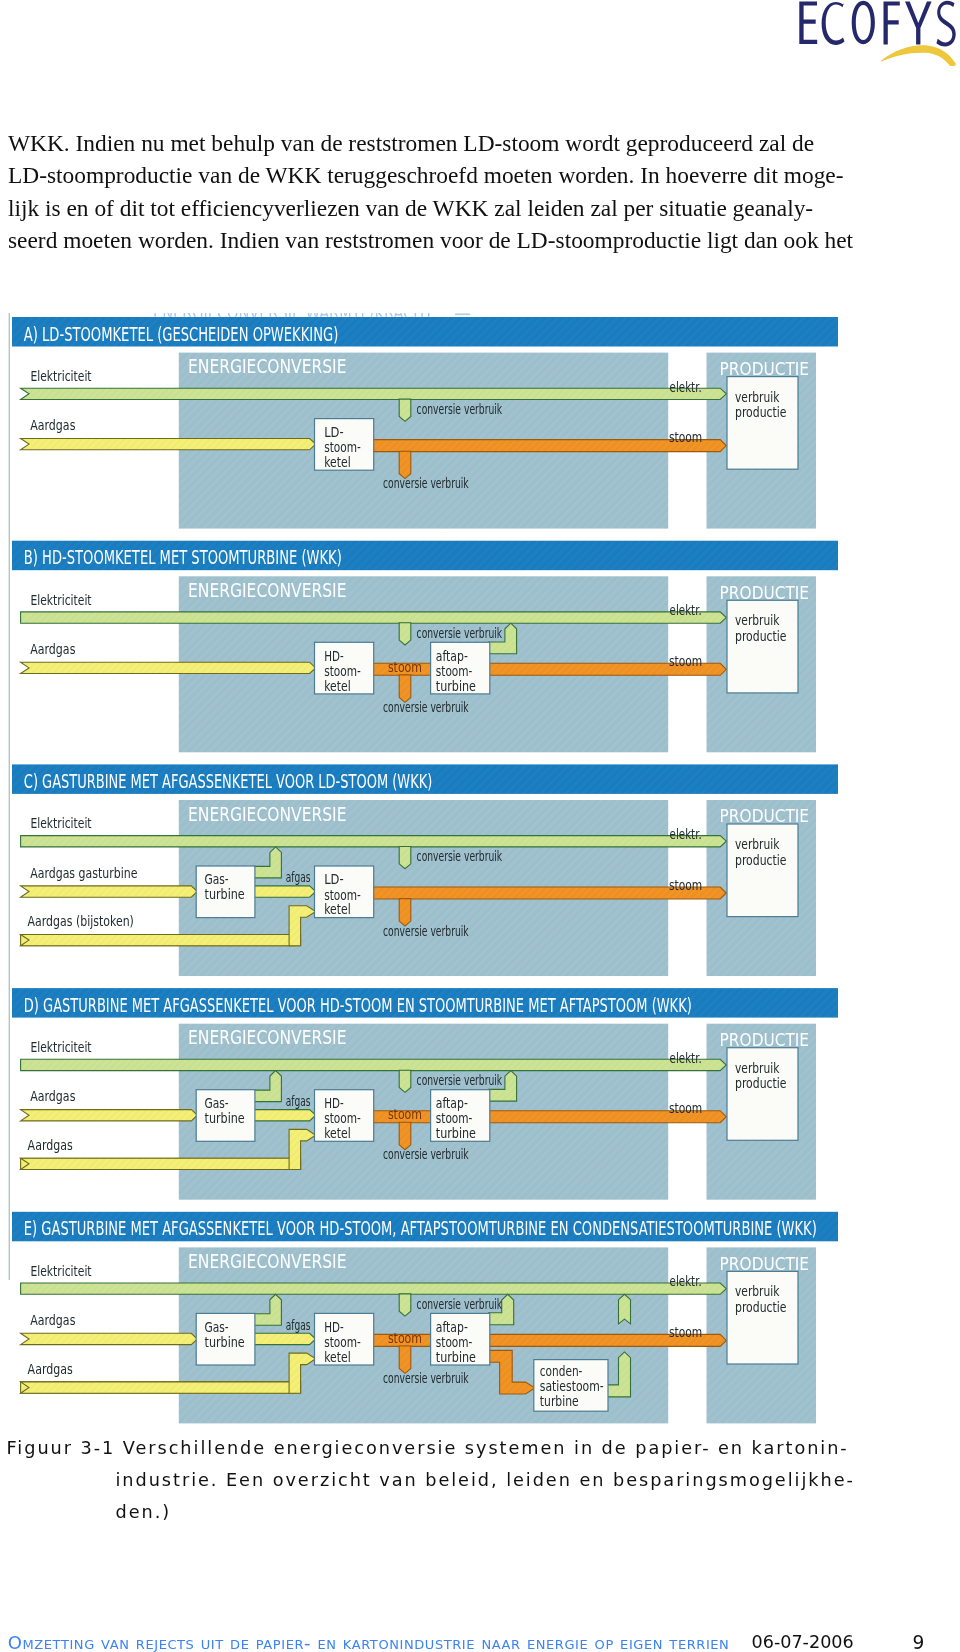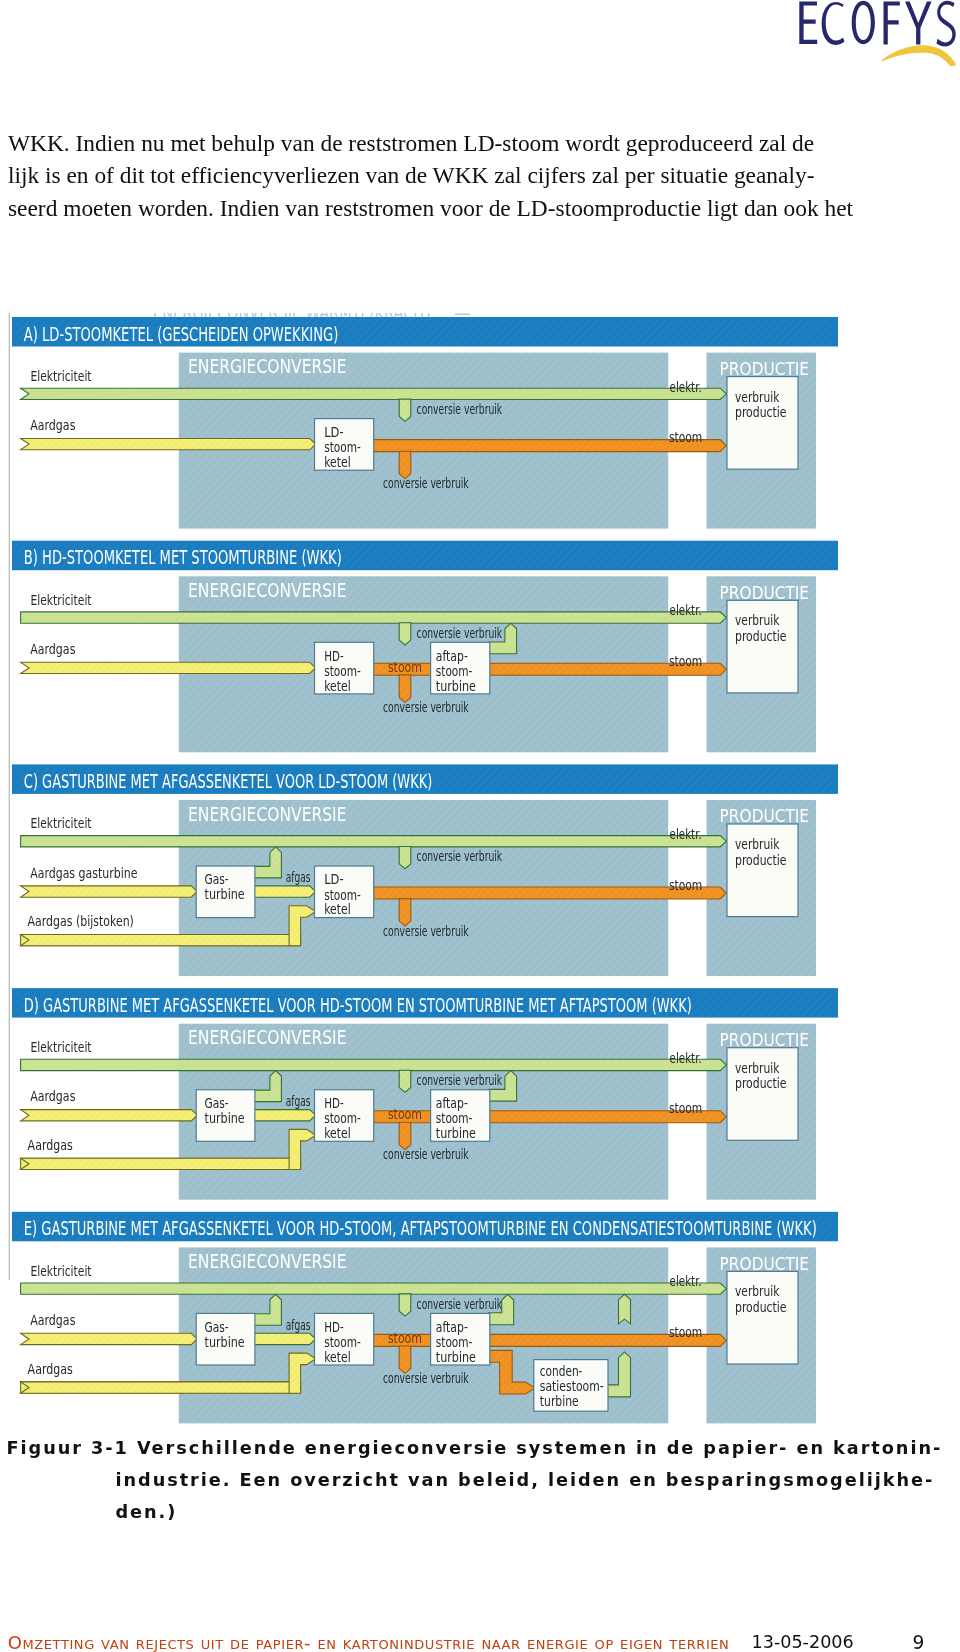--- a/index.html
+++ b/index.html
@@ -12,27 +12,27 @@
   
   #para{position:absolute;left:8px;top:127px;width:880px;
         font-size:23.4px;color:#101010;}
   #para .pl{line-height:32.35px;white-space:nowrap;}
   
   #figure{position:absolute;left:0px;top:0px;width:960px;height:1652px;}
   #figure svg{display:block;}
   
   #caption{position:absolute;left:6.5px;top:1432px;width:880px;
            font-family:"DejaVu Sans",sans-serif;font-size:17.7px;line-height:32.2px;
-           letter-spacing:1.95px;color:#111;white-space:nowrap;font-weight:bold;}
+           letter-spacing:1.95px;color:#111;white-space:nowrap;}
   #caption span{display:block;}
   #caption .ind{padding-left:109px;}
   
   #footer{position:absolute;left:0px;top:1632px;width:960px;height:26px;
           font-family:"DejaVu Sans",sans-serif;}
-  #footer .ftxt{position:absolute;left:7.8px;top:0;font-size:18px;color:#c2410c;
+  #footer .ftxt{position:absolute;left:7.8px;top:0;font-size:18px;color:#3b82f6;
                 font-variant:small-caps;letter-spacing:0.58px;white-space:nowrap;}
   #footer .fdate{position:absolute;left:751.5px;top:0px;font-size:17.6px;color:#101010;white-space:nowrap;}
   #footer .fpage{position:absolute;left:912.5px;top:0px;font-size:18.6px;color:#101010;}
 </style>
 </head>
 <body>
 
 <div class="page">
 
   <div id="logo">
@@ -44,21 +44,22 @@
         <path d="M88.5 1.4 h16.3 v4.2 h-12.0 v14.6 h10.9 v4.3 h-10.9 v19.9 h-4.3 z"></path>
         <path d="M110.0 1.4 h4.7 l8.6 21.7 l8.6-21.7 h4.7 l-11.2 26.7 v16.3 h-4.3 v-16.3 z"></path>
         <path d="M159.6 2.7 l-1.3 4.3 c-2.2-1.7 -4.3-2.5 -6.3-2.5 c-3.9 0 -6.7 3.2 -6.7 7.6 c0 3.2 1.4 5.5 5.4 8.2 l3.1 2.1 c4.8 3.3 6.9 6.8 6.9 11.9 c0 7.0 -4.5 12.2 -10.6 12.2 c-3.1 0-5.9-1.1 -8.7-3.3 l1.3-4.4 c2.7 2.4 5.3 3.6 7.8 3.6 c3.9 0 6.8-3.3 6.8-7.9 c0-3.3 -1.4-5.6 -5.5-8.4 l-3.0-2.0 c-4.6-3.2 -6.6-6.7 -6.6-11.5 c0-6.6 4.3-11.8 10.1-11.8 c2.7 0 5.2 0.9 7.3 2.4 z"></path>
       </g>
       <path fill="#eec73c" d="M86.3 60.6 c14.0-11.2 31.3-16.6 46.0-15.0 c12.4 1.4 22.1 7.6 28.7 18.5 l-3.6 5.2 c-6.6-10.6 -15.7-16.0 -27.5-16.5 c-13.9-0.6 -29.5 2.6 -43.3 8.7 z"></path>
     </svg>
   </div>
 
   <div id="para">
     <div class="pl">WKK. Indien nu met behulp van de reststromen LD-stoom wordt geproduceerd zal de</div>
-    <div class="pl">lijk is en of dit tot efficiencyverliezen van de WKK zal cijfers zal per situatie geanaly-</div>
+    <div class="pl">LD-stoomproductie van de WKK teruggeschroefd moeten worden. In hoeverre dit moge-</div>
+    <div class="pl">lijk is en of dit tot efficiencyverliezen van de WKK zal leiden zal per situatie geanaly-</div>
     <div class="pl">seerd moeten worden. Indien van reststromen voor de LD-stoomproductie ligt dan ook het</div>
   </div>
 
   <div id="figure">
     <svg width="960" height="1652" viewBox="0 0 960 1652" xmlns="http://www.w3.org/2000/svg">
 <defs>
  <pattern id="hatchG" width="5" height="5" patternUnits="userSpaceOnUse" patternTransform="rotate(45)">
    <rect width="5" height="5" fill="#c8e08f"></rect>
    <rect width="2.4" height="5" fill="#cde497"></rect>
  </pattern>
@@ -281,17 +282,17 @@
   </div>
 
   <div id="caption">
     <span>Figuur 3-1 Verschillende energieconversie systemen in de papier- en kartonin-</span>
     <span class="ind">industrie. Een overzicht van beleid, leiden en besparingsmogelijkhe-</span>
     <span class="ind">den.)</span>
   </div>
 
   <div id="footer">
     <span class="ftxt">Omzetting van rejects uit de papier- en kartonindustrie naar energie op eigen terrien</span>
-    <span class="fdate">13-05-2006</span>
+    <span class="fdate">06-07-2006</span>
     <span class="fpage">9</span>
   </div>
 
 </div>
 
 </body></html>

